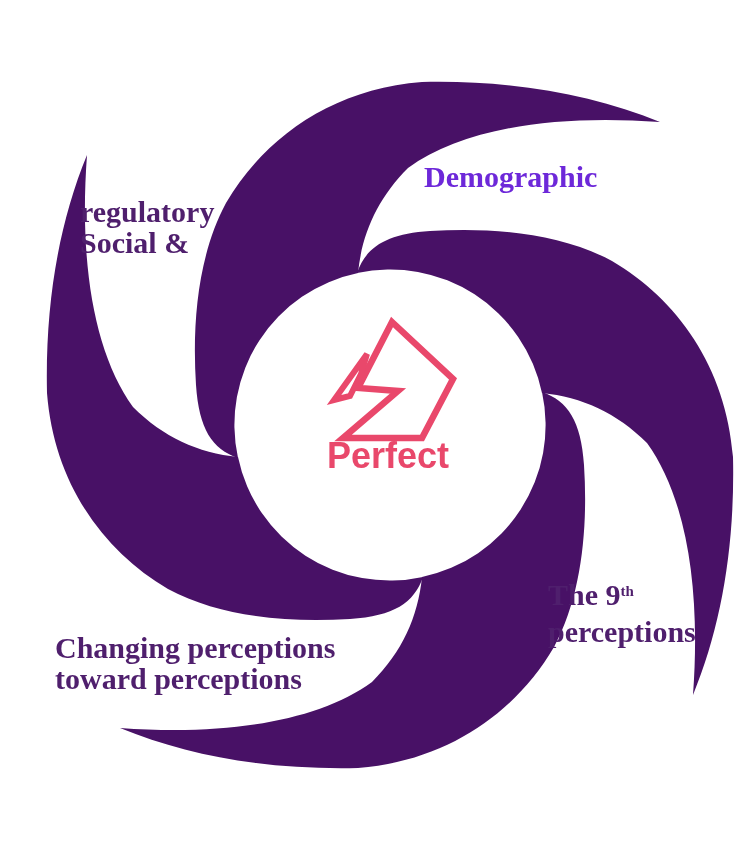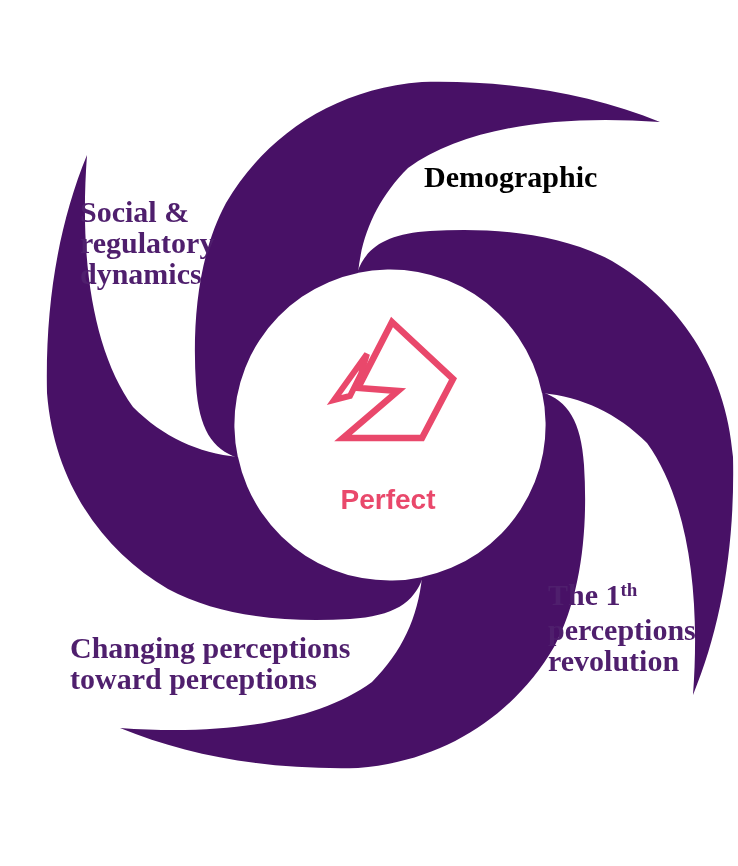--- a/index.html
+++ b/index.html
@@ -20,42 +20,42 @@
     position: absolute;
     font-family: "Liberation Serif", serif;
     font-weight: 700;
     font-size: 30px;
     line-height: 31px;
     letter-spacing: 0px;
     color: #4f1f6d;
     white-space: nowrap;
   }
   .factor .sup {
-    font-size: 19px;
+    font-size: 15px;
     position: relative;
     top: -9px;
   }
   .factor-social       { left: 80px;  top: 196px; }
   .factor-demographic  { left: 424px; top: 161px; }
   .factor-industrial   { left: 548px; top: 579px; }
-  .factor-perceptions  { left: 70px;  top: 632px; }
+  .factor-perceptions  { left: 55px;  top: 632px; }
 
   .center-icon {
     position: absolute;
     left: 312px; top: 314px;
     width: 150px; height: 132px;
   }
   .center-title {
     position: absolute;
-    left: 288px; top: 480px;
+    left: 288px; top: 436px;
     width: 200px;
     text-align: center;
     font-family: "Liberation Sans", sans-serif;
     font-weight: 700;
-    font-size: 28px;
+    font-size: 36px;
     line-height: 40px;
     color: #e9486b;
   }
 </style>
 </head>
 <body>
 
 <div class="stage">
 
   <svg class="swirl-svg" viewBox="0 0 738 866" aria-hidden="true">
@@ -82,35 +82,33 @@
   <svg class="center-icon" viewBox="0 0 150 132" aria-hidden="true">
     <path d="M 80,8 L 141,65 L 110,124 L 31,124 L 86,77 L 46,74 Z" fill="none" stroke-width="6.5" stroke-linejoin="miter" stroke="#e9486b"></path>
     <path d="M 55,40 L 22,86 L 38,82 L 49,60 Z" fill="none" stroke-width="6" stroke-linejoin="miter" stroke="#e9486b"></path>
   </svg>
 
   <div class="center-title" style="color: rgb(233, 72, 107);">
     <div>Perfect</div>
   </div>
 
   <div class="factor factor-social" style="color: rgb(79, 31, 109);">
+    <div>regulatory</div>
     <div>Social &amp;</div>
-    <div>regulatory</div>
-    <div>dynamics</div>
   </div>
 
-  <div class="factor factor-demographic" style="color: #000000;">
+  <div class="factor factor-demographic" style="color: #6d28d9;">
     <div>Demographic</div>
   </div>
 
   <div class="factor factor-industrial" style="color: rgb(79, 31, 109);">
     <div>
-      <span>The 1</span><span class="sup">th</span>
+      <span>The 9</span><span class="sup">th</span>
     </div>
     <div>perceptions</div>
-    <div>revolution</div>
   </div>
 
   <div class="factor factor-perceptions" style="color: rgb(79, 31, 109);">
     <div>Changing perceptions</div>
     <div>toward perceptions</div>
   </div>
 
 </div>
 
 </body></html>

